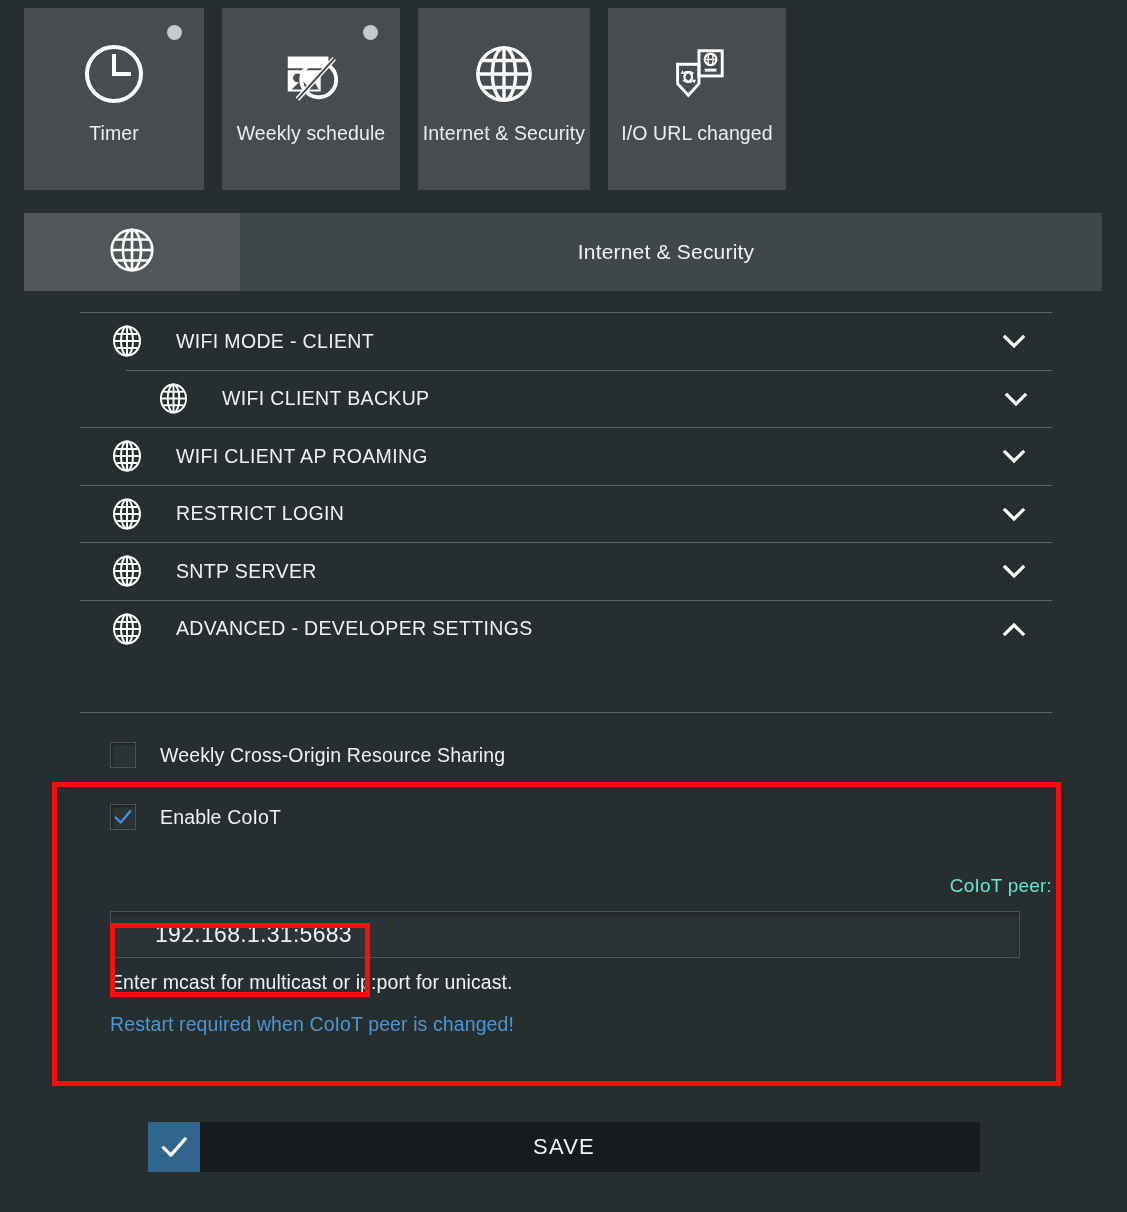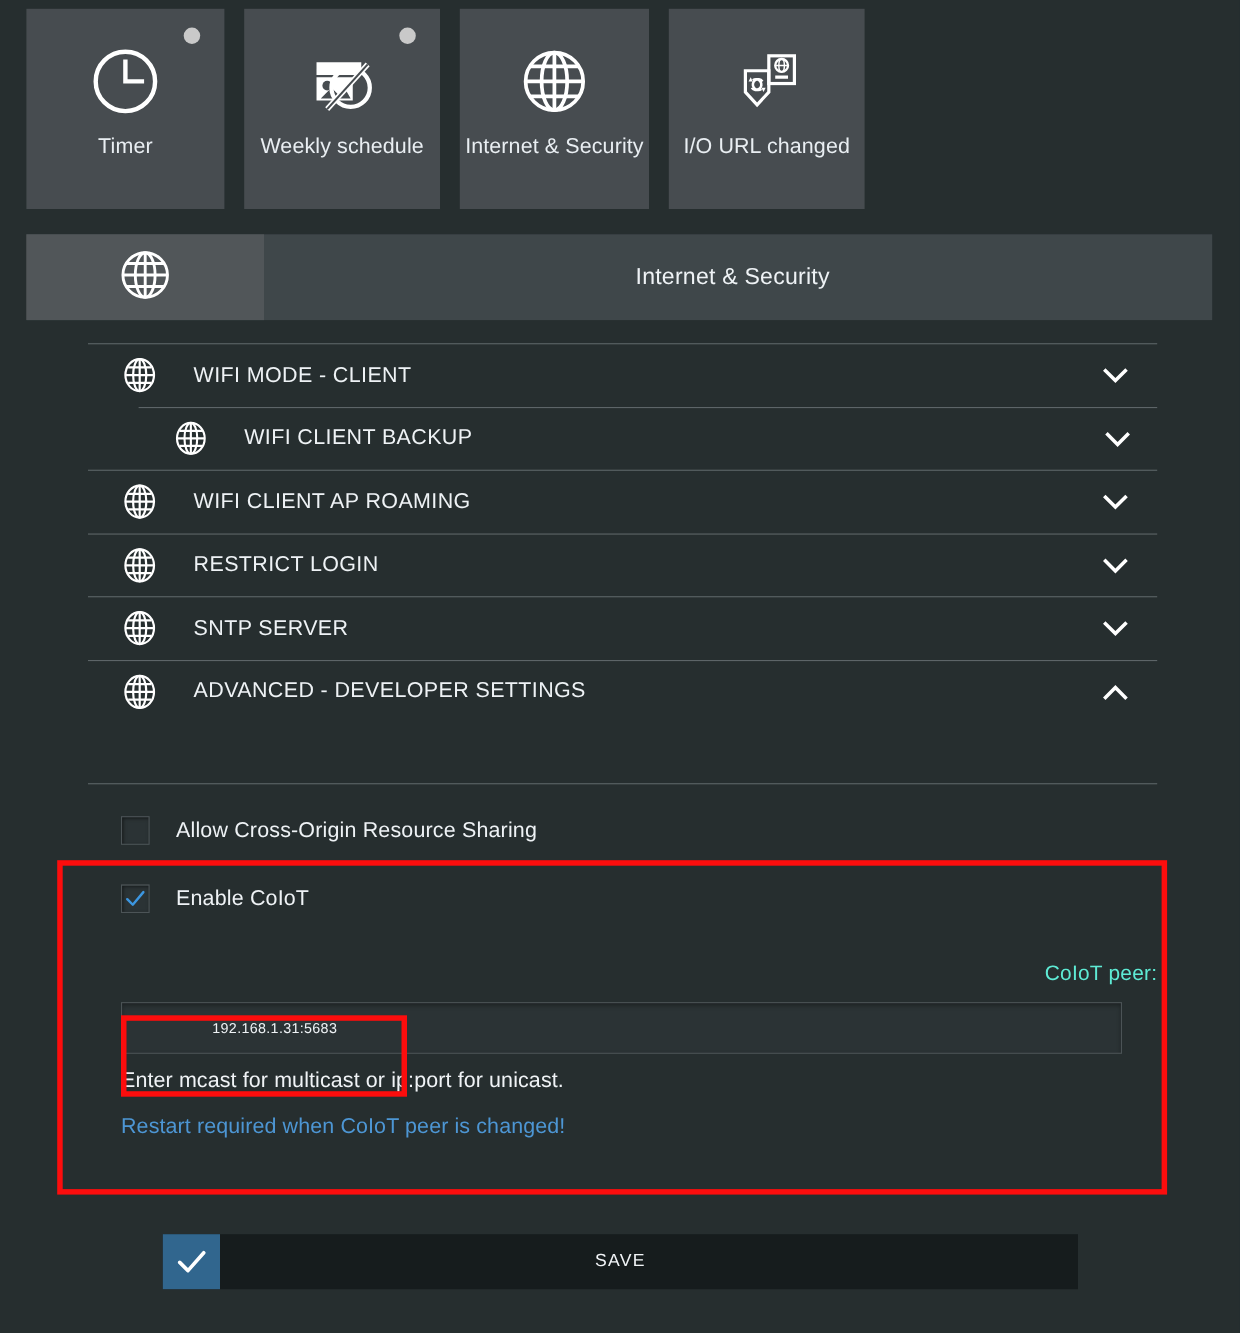--- a/index.html
+++ b/index.html
@@ -205,22 +205,22 @@
     margin-top: 14px;
     margin-left: 30px;
     width: 910px;
     height: 47px;
     background: #2b3335;
     border: 1px solid #4b5356;
     box-shadow: inset 0 2px 4px rgba(0,0,0,.35);
     display: flex;
     align-items: center;
     color: #eef2f5;
-    font-size: 13px;
-    padding-left: 82px;
+    font-size: 23px;
+    padding-left: 44px;
     letter-spacing: 0.3px;
     cursor: text;
   }
 
   .hint {
     margin-top: 13px;
     padding-left: 30px;
     color: #f0f3f6;
     font-size: 19.5px;
     letter-spacing: 0.1px;
@@ -254,21 +254,21 @@
     align-items: center;
     justify-content: center;
     flex: none;
   }
   .save-label {
     flex: 1;
     display: flex;
     align-items: center;
     justify-content: center;
     color: #f1f4f7;
-    font-size: 16px;
+    font-size: 22px;
     letter-spacing: 1.2px;
     padding-right: 52px;
   }
 
   
   .annot {
     position: absolute;
     border: 5px solid #fc0d0d;
     pointer-events: none;
   }
@@ -475,21 +475,21 @@
           <path d="M5 19 L14 10 L23 19"></path>
         </svg>
       </span>
     </div>
   </div>
 
   <div class="panel">
 
     <div class="cb-row first">
       <span class="checkbox"></span>
-      <span class="cb-label">Allow Cross-Origin Resource Sharing</span>
+      <span class="cb-label">Weekly Cross-Origin Resource Sharing</span>
     </div>
 
     <div class="cb-row second">
       <span class="checkbox">
         <svg viewBox="0 0 24 24" width="22" height="22" fill="none" stroke="#3c96e0" stroke-width="2.4" stroke-linecap="round" stroke-linejoin="round">
           <path d="M4 12.5 L9.5 18 L20 5.5"></path>
         </svg>
       </span>
       <span class="cb-label">Enable CoIoT</span>
     </div>

